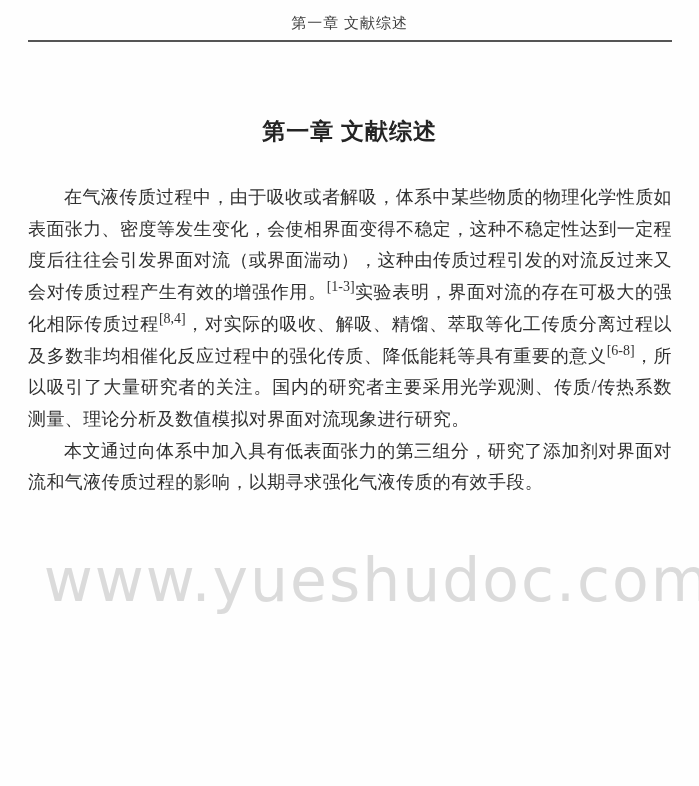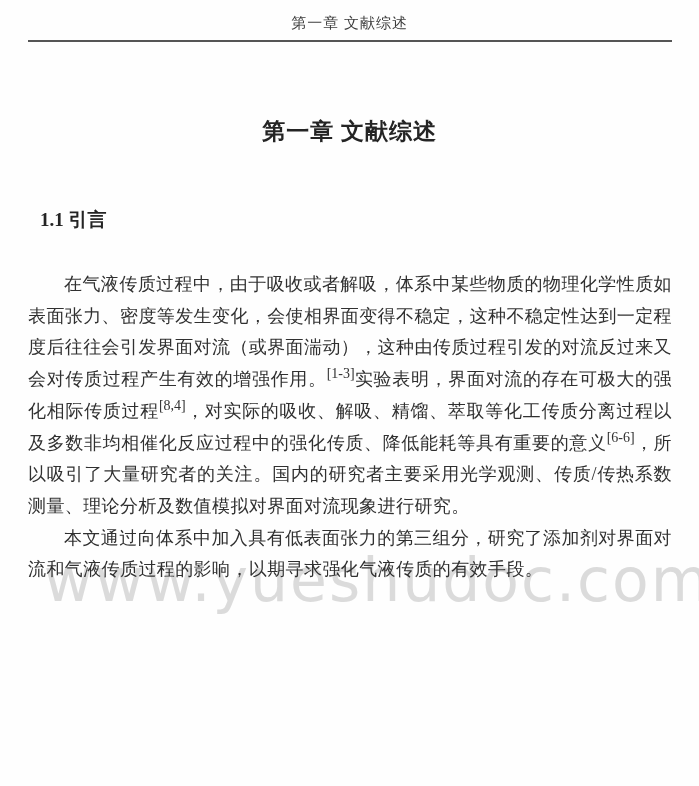--- a/index.html
+++ b/index.html
@@ -87,22 +87,21 @@
 
 <div class="page">
 
   <div class="running-header">
     <div class="running-header-text">第一章  文献综述</div>
     <hr class="header-rule">
   </div>
 
   <h1 class="chapter-title">第一章  文献综述</h1>
 
-  <h2 class="section-heading">1.1 引言</h2>
 
   <div class="body-text" id="paragraphs">
-      <p><span>在气液传质过程中，由于吸收或者解吸，体系中某些物质的物理化学性质如表面张力、密度等发生变化，会使相界面变得不稳定，这种不稳定性达到一定程度后往往会引发界面对流（或界面湍动），这种由传质过程引发的对流反过来又会对传质过程产生有效的增强作用。</span><sup>[1-3]</sup><span>实验表明，界面对流的存在可极大的强化相际传质过程</span><sup>[8,4]</sup><span>，对实际的吸收、解吸、精馏、萃取等化工传质分离过程以及多数非均相催化反应过程中的强化传质、降低能耗等具有重要的意义</span><sup>[6-6]</sup><span>，所以吸引了大量研究者的关注。国内的研究者主要采用光学观测、传质/传热系数测量、理论分析及数值模拟对界面对流现象进行研究。</span></p>
+      <p><span>在气液传质过程中，由于吸收或者解吸，体系中某些物质的物理化学性质如表面张力、密度等发生变化，会使相界面变得不稳定，这种不稳定性达到一定程度后往往会引发界面对流（或界面湍动），这种由传质过程引发的对流反过来又会对传质过程产生有效的增强作用。</span><sup>[1-3]</sup><span>实验表明，界面对流的存在可极大的强化相际传质过程</span><sup>[8,4]</sup><span>，对实际的吸收、解吸、精馏、萃取等化工传质分离过程以及多数非均相催化反应过程中的强化传质、降低能耗等具有重要的意义</span><sup>[6-8]</sup><span>，所以吸引了大量研究者的关注。国内的研究者主要采用光学观测、传质/传热系数测量、理论分析及数值模拟对界面对流现象进行研究。</span></p>
       <p><span>本文通过向体系中加入具有低表面张力的第三组分，研究了添加剂对界面对流和气液传质过程的影响，以期寻求强化气液传质的有效手段。</span></p>
     </div>
 
   <div class="watermark">www.yueshudoc.com</div>
 
 </div>
 
 </body></html>

